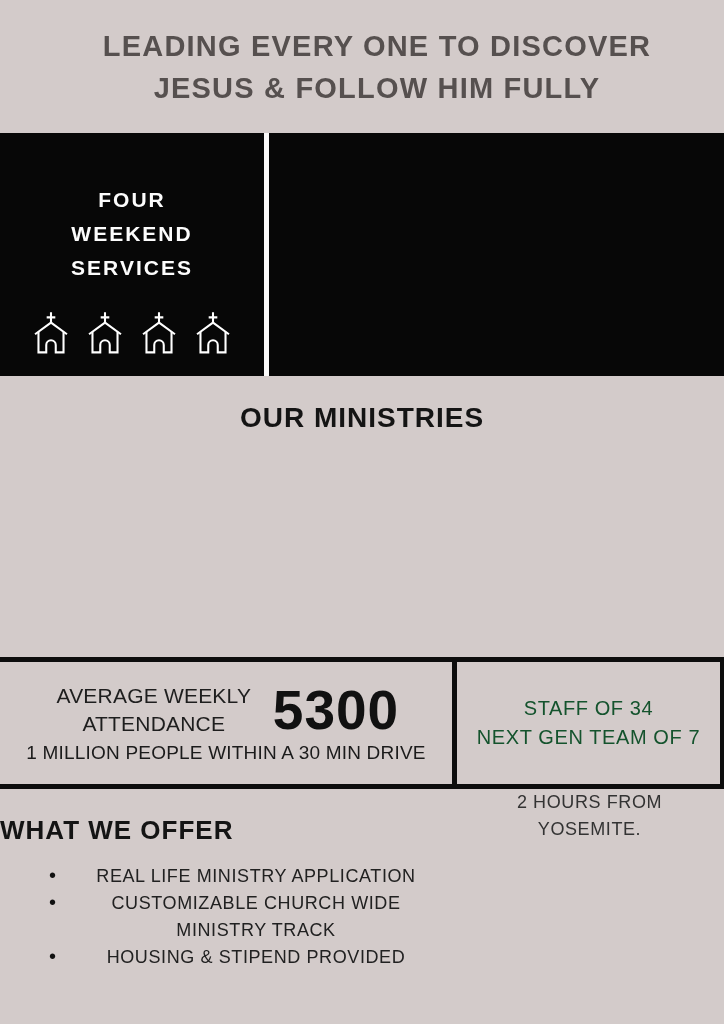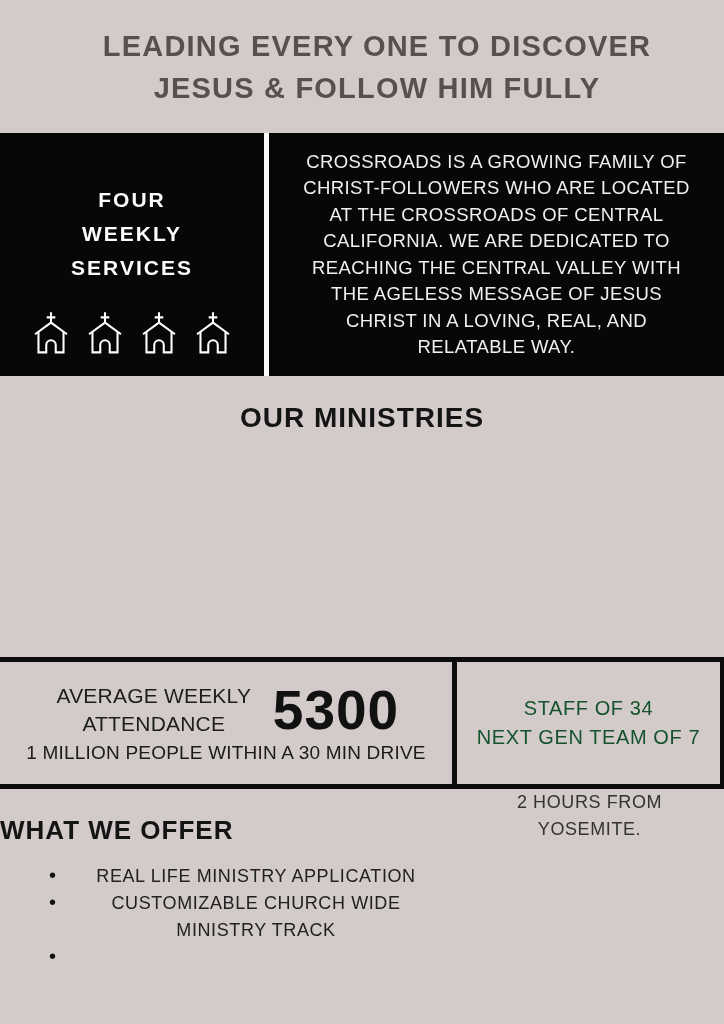--- a/index.html
+++ b/index.html
@@ -78,21 +78,21 @@
 <body>
 
 <div class="page">
 
   <header class="header">
     <h1>LEADING EVERY ONE TO DISCOVER JESUS &amp; FOLLOW HIM FULLY</h1>
   </header>
 
   <section class="band">
     <div class="panel-left">
-      <div class="services-label">FOUR WEEKLY SERVICES</div>
+      <div class="services-label">FOUR WEEKEND SERVICES</div>
       <div class="icons">
         <svg class="church-icon" width="38" height="45" viewBox="0 0 44 52" fill="none" stroke="#ffffff" stroke-width="2.4">
           <path d="M22 2.5 V15 M17 8.5 H27"></path>
           <path d="M3.5 28 L22 14.5 L40.5 28"></path>
           <path d="M7.5 25.5 V49 H16.5 V40.5 A5.5 5.5 0 0 1 27.5 40.5 V49 H36.5 V25.5"></path>
         </svg>
         <svg class="church-icon" width="38" height="45" viewBox="0 0 44 52" fill="none" stroke="#ffffff" stroke-width="2.4">
           <path d="M22 2.5 V15 M17 8.5 H27"></path>
           <path d="M3.5 28 L22 14.5 L40.5 28"></path>
           <path d="M7.5 25.5 V49 H16.5 V40.5 A5.5 5.5 0 0 1 27.5 40.5 V49 H36.5 V25.5"></path>
@@ -103,23 +103,20 @@
           <path d="M7.5 25.5 V49 H16.5 V40.5 A5.5 5.5 0 0 1 27.5 40.5 V49 H36.5 V25.5"></path>
         </svg>
         <svg class="church-icon" width="38" height="45" viewBox="0 0 44 52" fill="none" stroke="#ffffff" stroke-width="2.4">
           <path d="M22 2.5 V15 M17 8.5 H27"></path>
           <path d="M3.5 28 L22 14.5 L40.5 28"></path>
           <path d="M7.5 25.5 V49 H16.5 V40.5 A5.5 5.5 0 0 1 27.5 40.5 V49 H36.5 V25.5"></path>
         </svg>
       </div>
     </div>
     <div class="band-divider"></div>
-    <div class="panel-right">
-      <p>CROSSROADS IS A GROWING FAMILY OF CHRIST-FOLLOWERS WHO ARE LOCATED AT THE CROSSROADS OF CENTRAL CALIFORNIA. WE ARE DEDICATED TO REACHING THE CENTRAL VALLEY WITH THE AGELESS MESSAGE OF JESUS CHRIST IN A LOVING, REAL, AND RELATABLE WAY.</p>
-    </div>
   </section>
 
   <section class="ministries">
     <h2>OUR MINISTRIES</h2>
   </section>
 
   <section class="stats">
     <div class="stat-left">
       <div class="att-row">
         <div class="att-label">AVERAGE WEEKLY ATTENDANCE</div>
@@ -141,20 +138,21 @@
         <li>
           <span class="bullet">•</span>
           <span>REAL LIFE MINISTRY APPLICATION</span>
         </li>
         <li>
           <span class="bullet">•</span>
           <span>CUSTOMIZABLE CHURCH WIDE MINISTRY TRACK</span>
         </li>
         <li>
           <span class="bullet">•</span>
+          <span>HOUSING &amp; STIPEND PROVIDED</span>
         </li>
       </ul>
     </div>
     <div class="location">
       <p class="second">2 HOURS FROM YOSEMITE.</p>
     </div>
   </section>
 
 </div>
 

